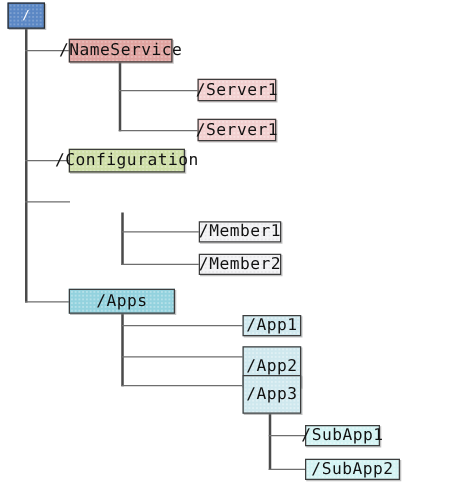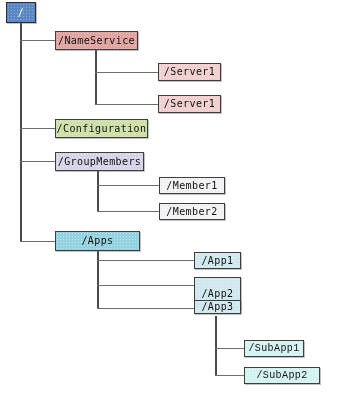--- a/index.html
+++ b/index.html
@@ -29,21 +29,21 @@
   .line.thin.h { height: 1px; }
 
   
   .node {
     position: absolute;
     box-sizing: border-box;
     border: 1px solid #3d3d3d;
     display: flex;
     align-items: center;
     justify-content: center;
-    font-size: 10px;
+    font-size: 13px;
     line-height: 1;
     letter-spacing: .4px;
     color: #111111;
     white-space: nowrap;
     box-shadow: 1px 1px 0 rgba(120,120,120,.45);
   }
   .node .label {
     display: block;
     pointer-events: none;
   }
@@ -91,21 +91,20 @@
     background: #cfe8ee;
     background-image:
       radial-gradient(rgba(255,255,255,.5) .5px, transparent .6px);
     background-size: 3px 3px;
   }
   .node.cyan {
     background: #d3f3f3;
     background-image:
       radial-gradient(rgba(255,255,255,.5) .5px, transparent .6px);
     background-size: 3px 3px;
-    font-family: Liberation Mono, monospace;
   }
   .node.white {
     background: #f4f4f6;
     background-image:
       radial-gradient(rgba(210,210,210,.45) .5px, transparent .6px);
     background-size: 3px 3px;
   }
 </style>
 </head>
 <body>
@@ -152,23 +151,20 @@
   </div>
 
   <div class="node pink" style="left:158px; top:95px; width:63px; height:18px;">
     <span class="label">/Server1</span>
   </div>
 
   <div class="node green" style="left:55px; top:119px; width:93px; height:19px;">
     <span class="label">/Configuration</span>
   </div>
 
-  <div class="node lavender" style="left:55px; top:152px; width:89px; height:19px;">
-    <span class="label">/GroupMembers</span>
-  </div>
 
   <div class="node white" style="left:159px; top:177px; width:66px; height:17px;align-items:center;">
     <span class="label">/Member1</span>
   </div>
 
   <div class="node white" style="left:159px; top:203px; width:66px; height:17px;">
     <span class="label">/Member2</span>
   </div>
 
   <div class="node teal" style="left:55px; top:231px; width:85px; height:20px;">
@@ -176,21 +172,21 @@
   </div>
 
   <div class="node lightblue" style="left:194px; top:252px; width:47px; height:17px;">
     <span class="label">/App1</span>
   </div>
 
   <div class="node lightblue" style="left:194px; top:277px; width:47px; height:33px;">
     <span class="label">/App2</span>
   </div>
 
-  <div class="node lightblue" style="left:194px; top:300px; width:47px; height:14px;">
+  <div class="node lightblue" style="left:194px; top:300px; width:47px; height:31px;">
     <span class="label">/App3</span>
   </div>
 
   <div class="node cyan" style="left:244px; top:340px; width:60px; height:17px;">
     <span class="label">/SubApp1</span>
   </div>
 
   <div class="node cyan" style="left:244px; top:367px; width:76px; height:17px;">
     <span class="label">/SubApp2</span>
   </div>

